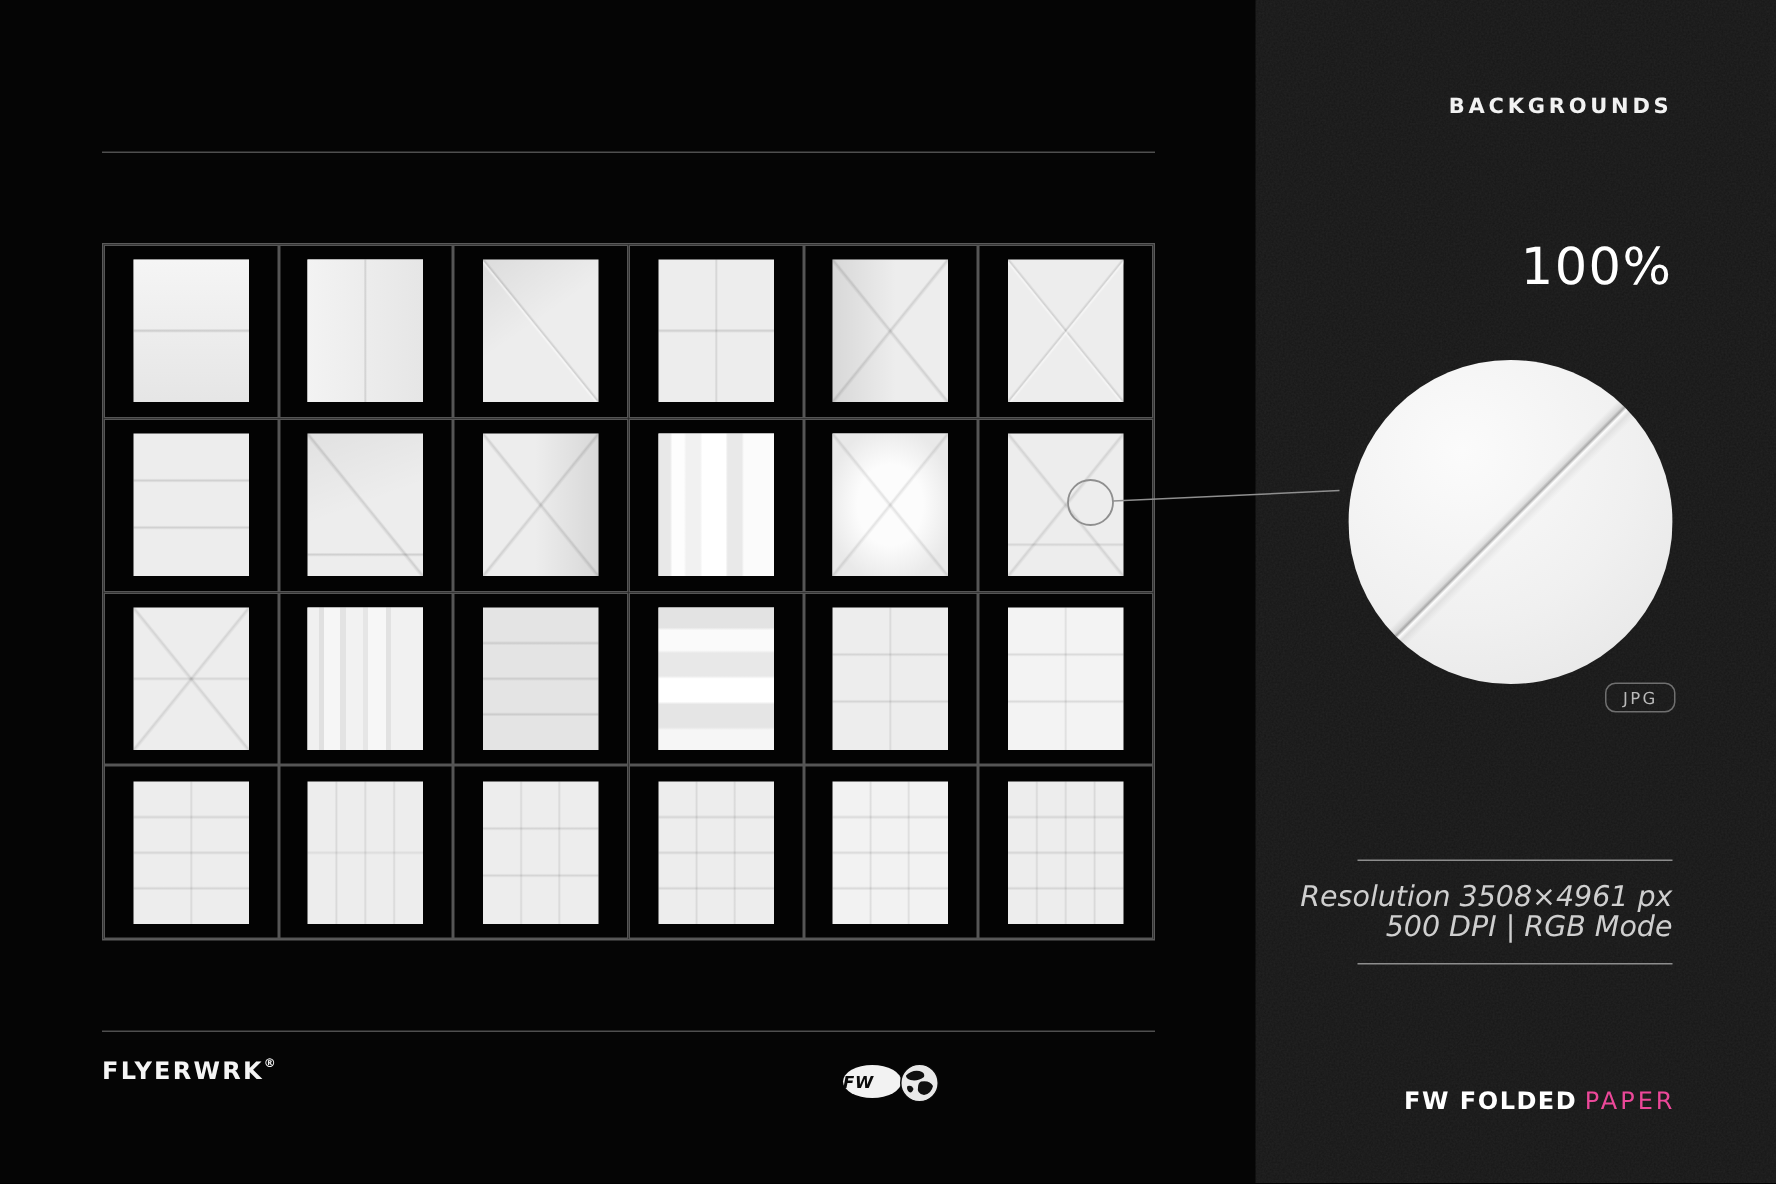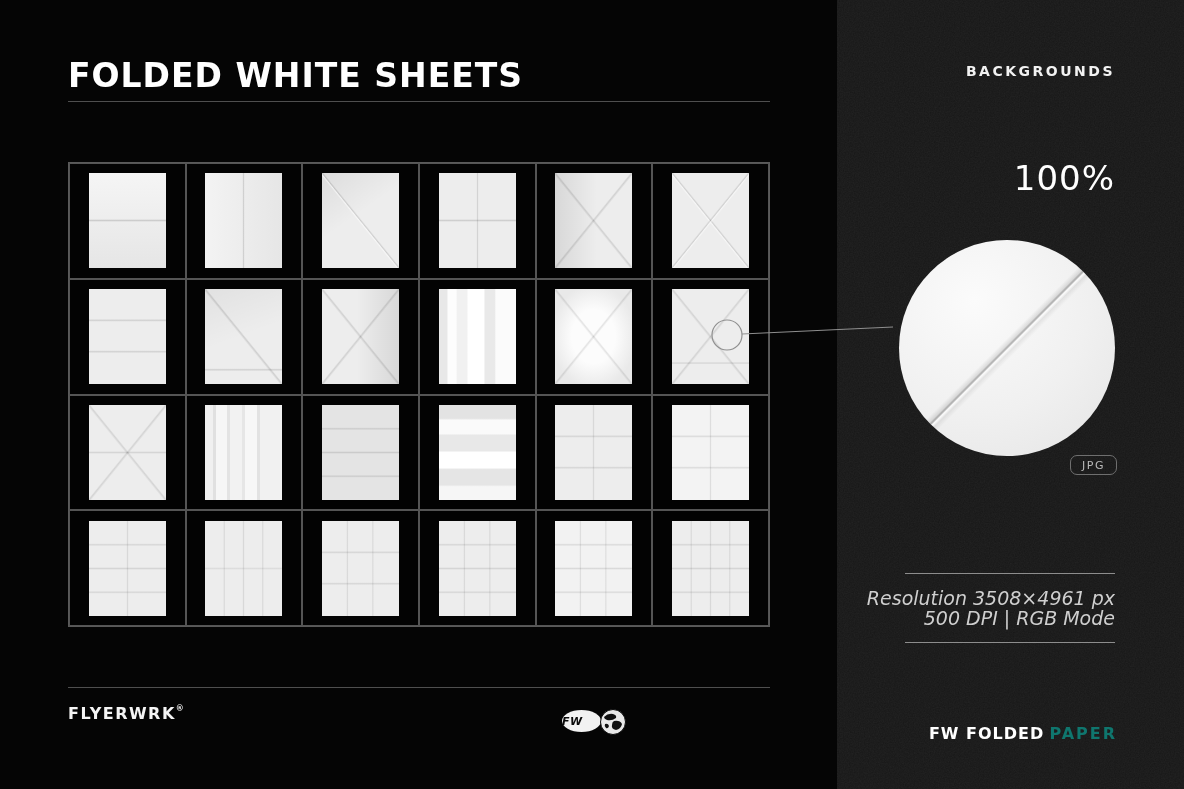--- a/index.html
+++ b/index.html
@@ -63,21 +63,21 @@
       font-size:11px;letter-spacing:1.5px;color:#b9b9b9;}
   .info-desc{position:absolute;right:69px;top:503px;text-align:right;font-style:italic;
       font-size:13.5px;line-height:20px;color:#cfcfcf;}
   .divider{position:absolute;left:68px;width:210px;height:1px;background:#8d8d8d;}
   .divider-1{top:556px;}
   .divider-2{top:625px;}
   .info-specs{position:absolute;right:69px;top:571px;text-align:right;font-style:italic;
       font-size:19px;line-height:20px;color:#cfcfcf;}
   .footer-brand-right{position:absolute;right:67px;top:707px;font-size:16px;white-space:nowrap;}
   .footer-brand-right .b{font-weight:bold;letter-spacing:1px;color:#fff;}
-  .footer-brand-right .l{font-weight:bold;letter-spacing:2px;color:#0f766e;}
+  .footer-brand-right .l{font-weight:normal;letter-spacing:2px;color:#ec4899;}
 
   
   .footer-rule{position:absolute;left:68px;top:687px;width:702px;height:1px;background:#4f4f4f;}
   .brand-left{position:absolute;left:68px;top:704px;font-size:16px;font-weight:bold;letter-spacing:1.5px;color:#f5f5f5;}
   .brand-left sup{font-size:8px;vertical-align:top;line-height:10px;}
   .logo{position:absolute;left:562px;top:709px;width:70px;height:26px;}
   .logo-ellipse{position:absolute;left:0;top:1px;width:39px;height:22px;border-radius:50%;
       background:#f2f2f2;display:flex;align-items:center;}
   .logo-fw{font-size:11px;font-weight:bold;font-style:italic;color:#0a0a0a;letter-spacing:.5px;}
 
@@ -92,21 +92,20 @@
   <div class="right-panel">
     <svg class="grain">
       <filter id="grainF">
         <feTurbulence type="fractalNoise" baseFrequency="0.8" numOctaves="2" stitchTiles="stitch"></feTurbulence>
         <feColorMatrix type="matrix" values="0 0 0 0 1  0 0 0 0 1  0 0 0 0 1  0 0 0 0.06 0"></feColorMatrix>
       </filter>
       <rect width="100%" height="100%" filter="url(#grainF)"></rect>
     </svg>
   </div>
 
-  <div class="title">FOLDED WHITE SHEETS</div>
   <div class="title-rule"></div>
   <div class="backgrounds-label">BACKGROUNDS</div>
 
   <div class="grid" id="grid">
       <div class="cell">
         <div class="paper p-h1"></div>
       </div>
       <div class="cell">
         <div class="paper p-v1"></div>
       </div>

